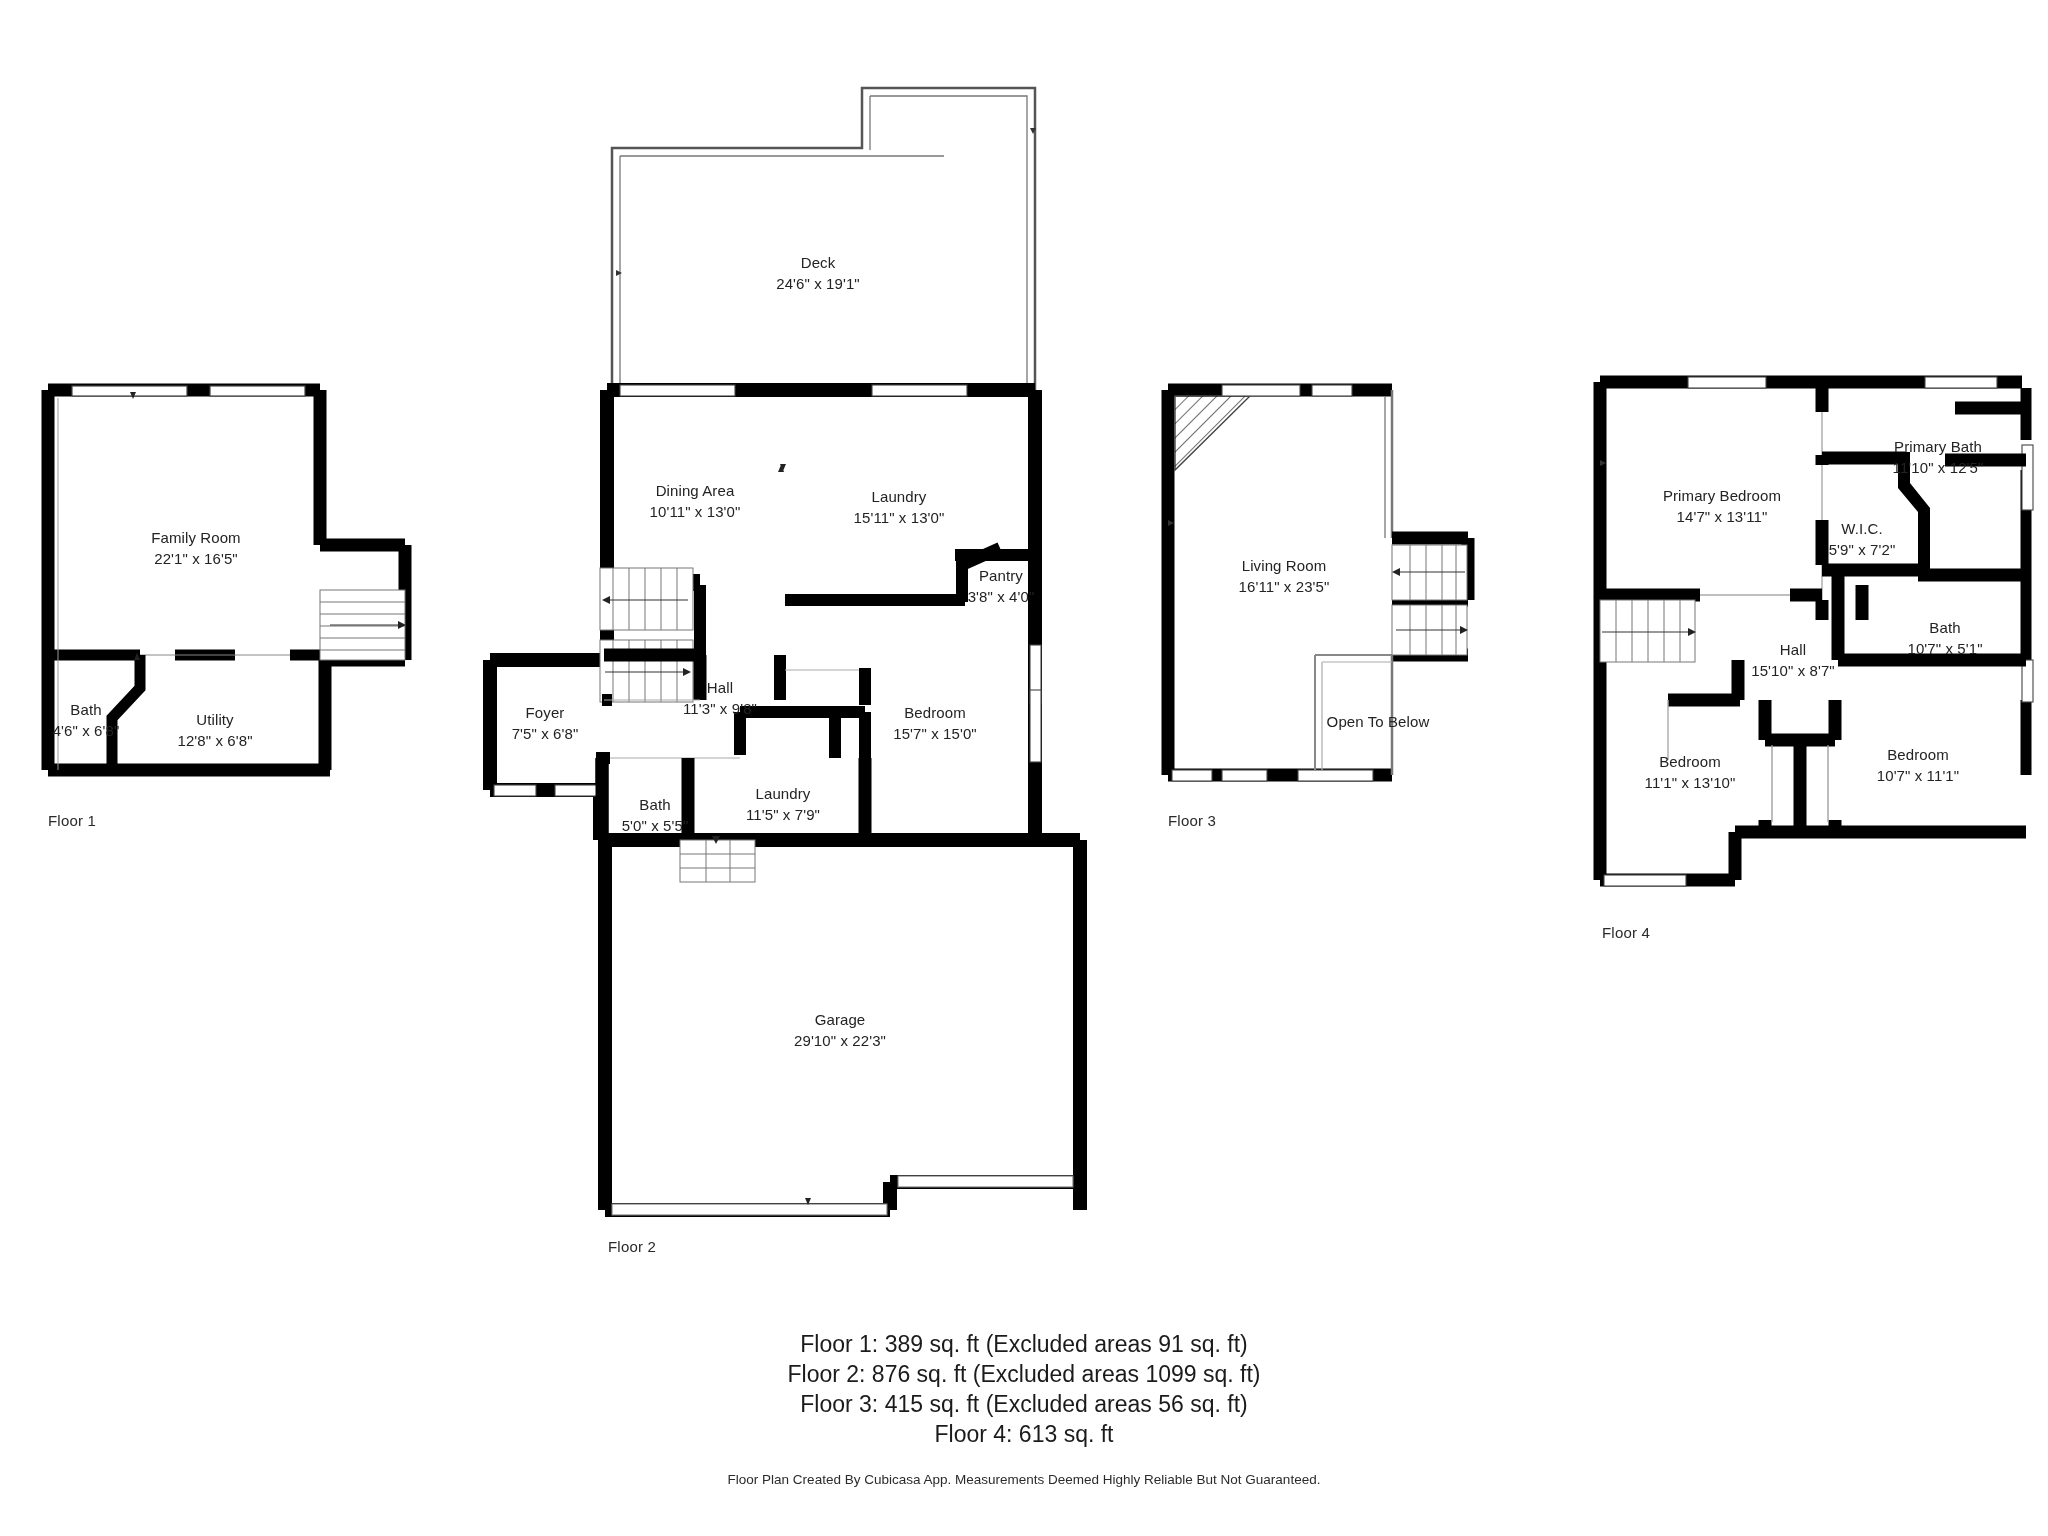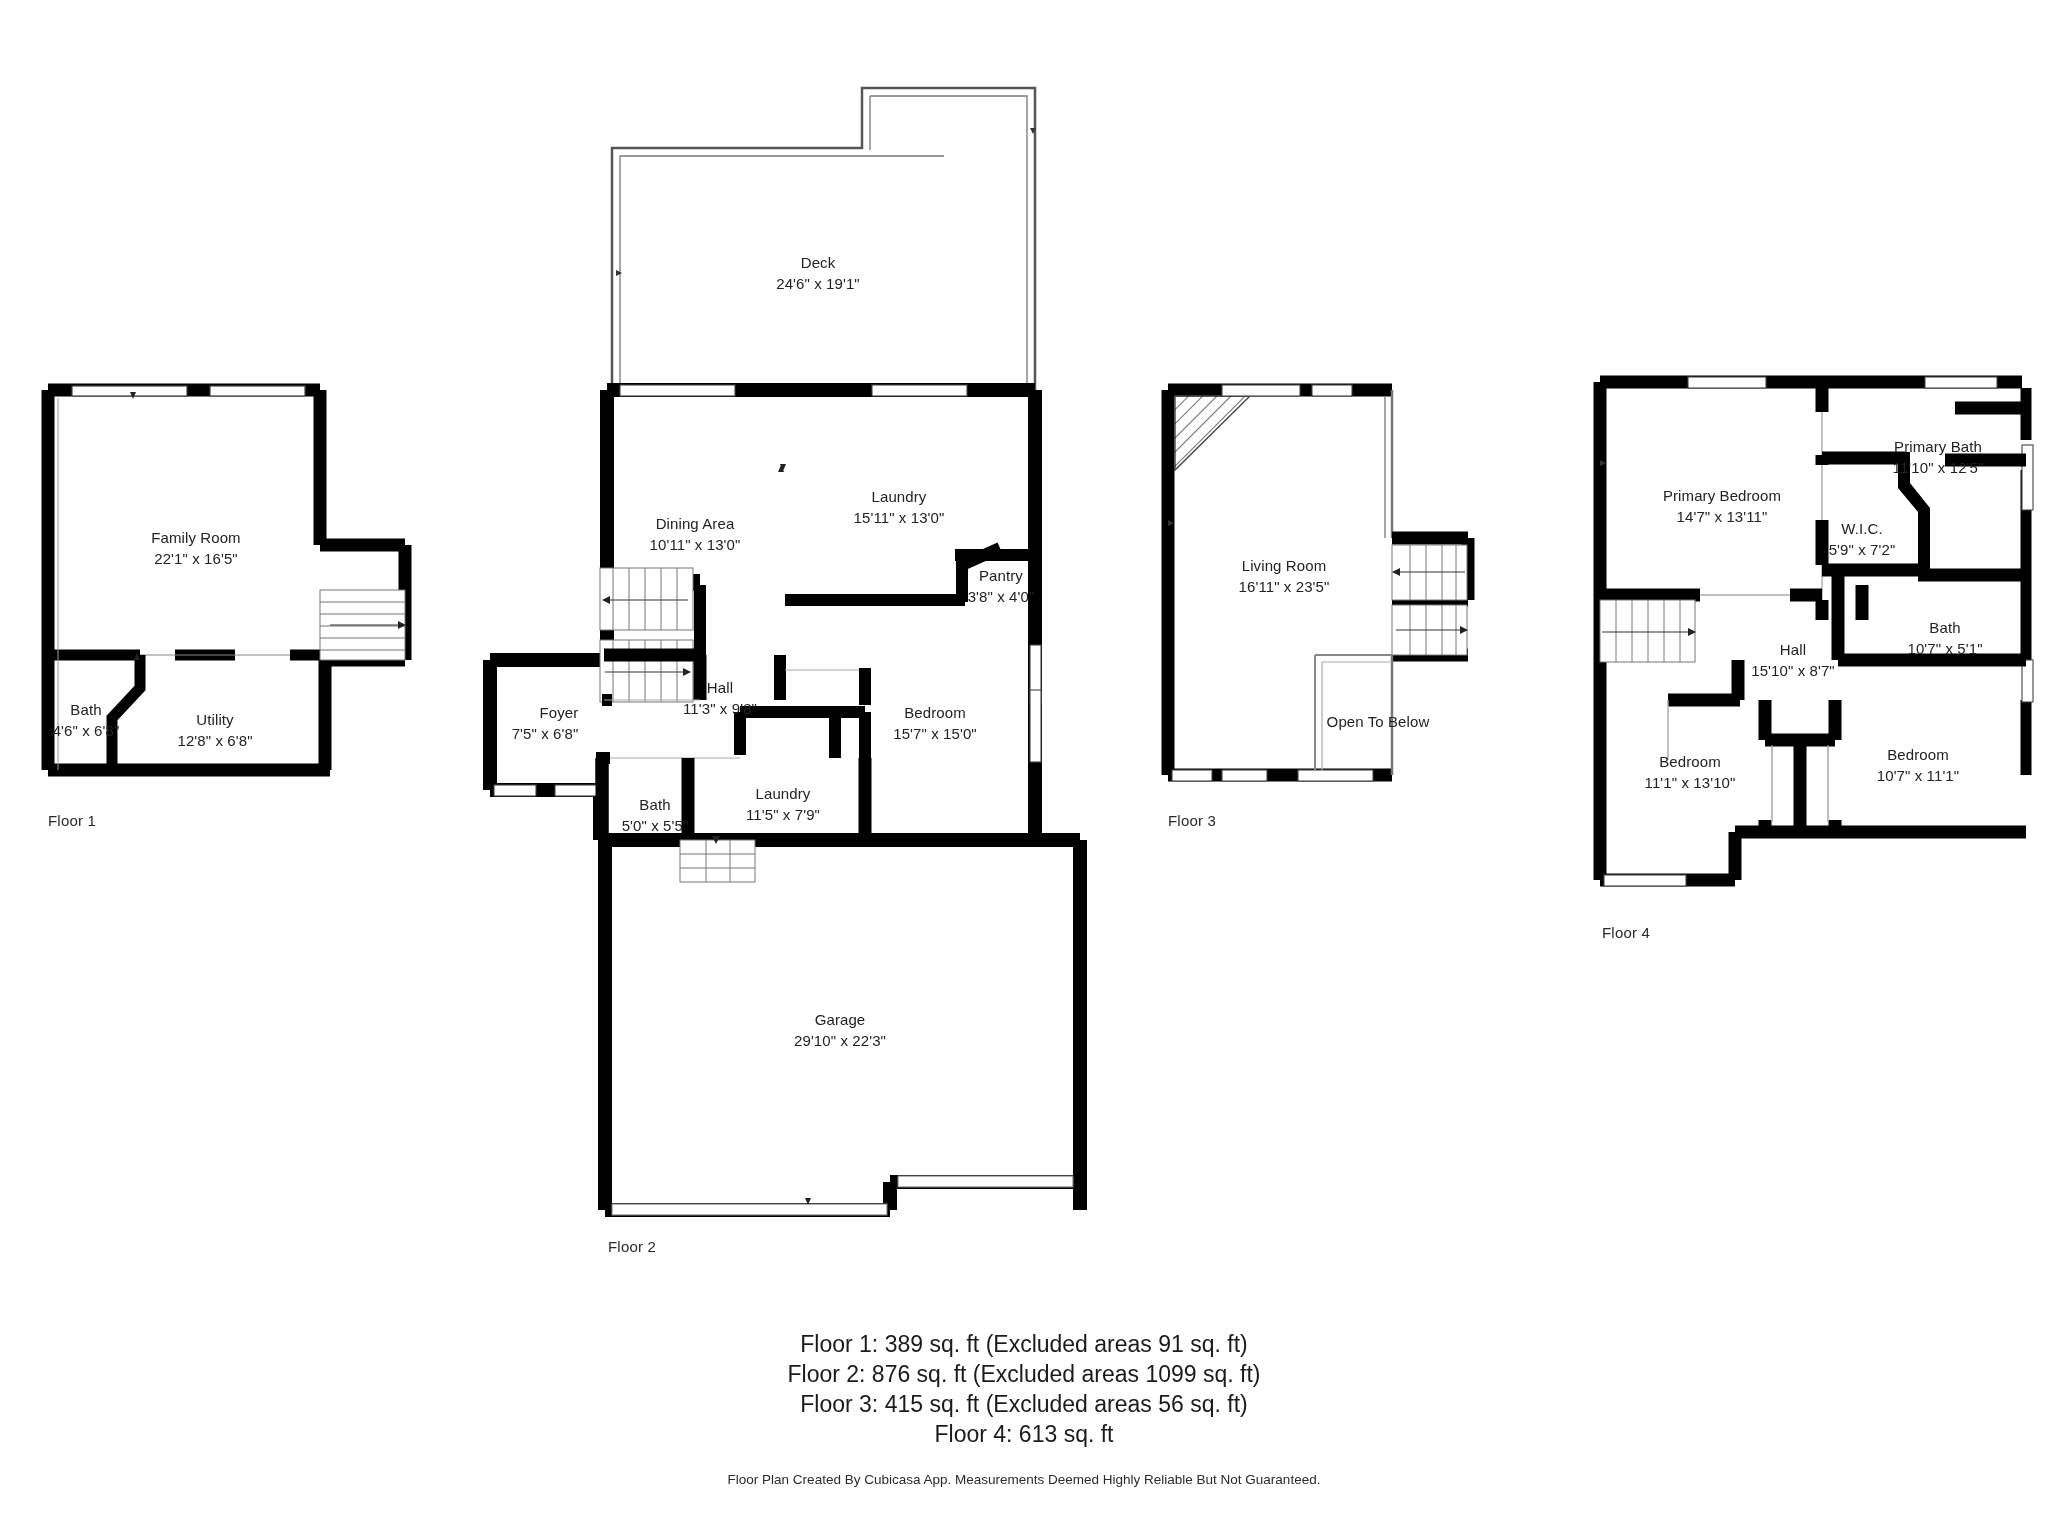--- a/index.html
+++ b/index.html
@@ -369,33 +369,33 @@
 <div class="room-label" style="left:215px;top:710px;">
   <span class="nm">Utility</span>
   <span class="dim">12'8" x 6'8"</span>
 </div>
 <div class="floor-label" style="left:48px;top:812px;">Floor 1</div>
 
 <div class="room-label" style="left:818px;top:253px;">
   <span class="nm">Deck</span>
   <span class="dim">24'6" x 19'1"</span>
 </div>
-<div class="room-label" style="left:695px;top:481px;margin-top:33px;">
+<div class="room-label" style="left:695px;top:481px;">
   <span class="nm">Dining Area</span>
   <span class="dim">10'11" x 13'0"</span>
 </div>
 <div class="room-label" style="left:899px;top:487px;">
   <span class="nm">Laundry</span>
   <span class="dim">15'11" x 13'0"</span>
 </div>
 <div class="room-label" style="left:1001px;top:566px;">
   <span class="nm">Pantry</span>
   <span class="dim">3'8" x 4'0"</span>
 </div>
-<div class="room-label" style="left:545px;top:703px;text-align:right;">
+<div class="room-label" style="left:545px;top:703px;">
   <span class="nm">Foyer</span>
   <span class="dim">7'5" x 6'8"</span>
 </div>
 <div class="room-label" style="left:720px;top:678px;">
   <span class="nm">Hall</span>
   <span class="dim">11'3" x 9'8"</span>
 </div>
 <div class="room-label" style="left:935px;top:703px;">
   <span class="nm">Bedroom</span>
   <span class="dim">15'7" x 15'0"</span>

